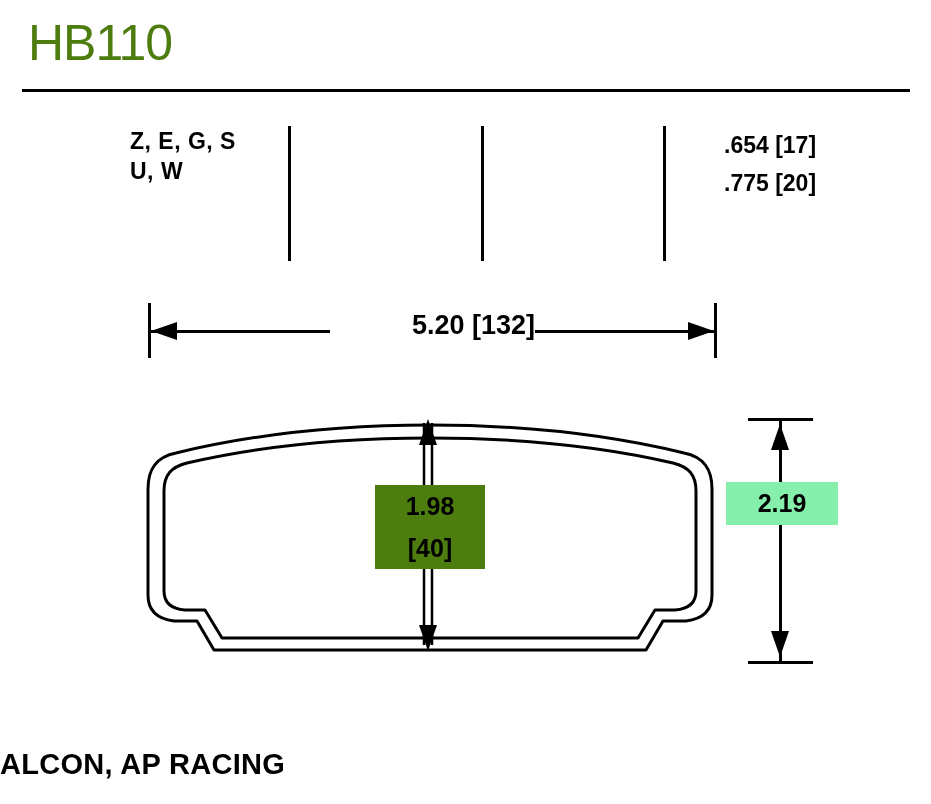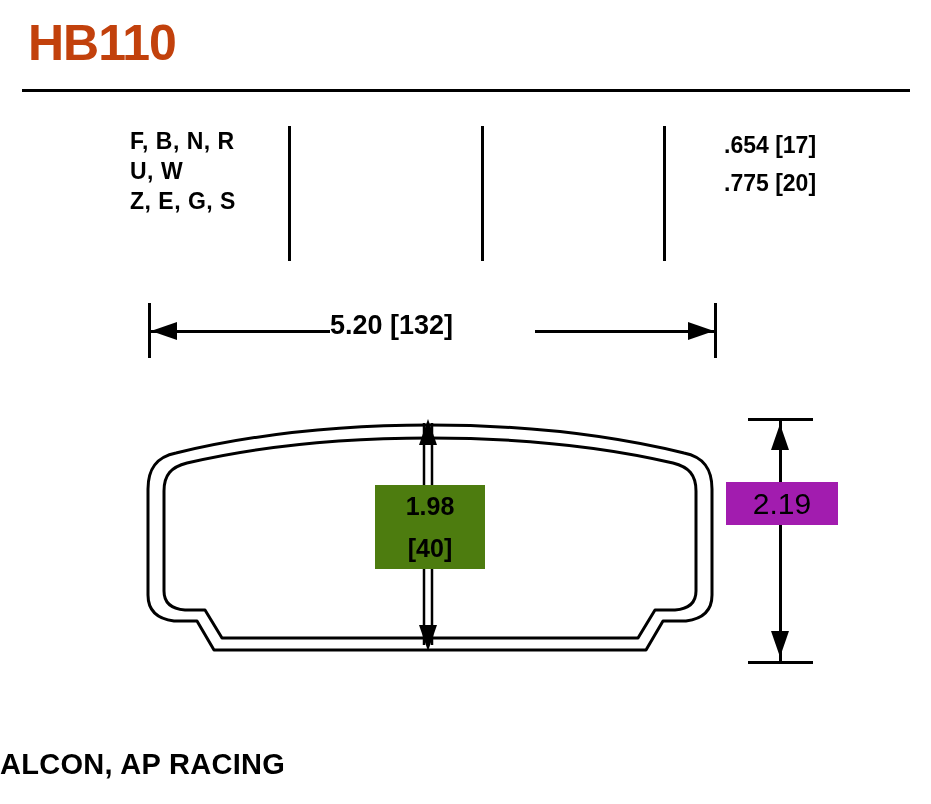--- a/index.html
+++ b/index.html
@@ -18,23 +18,23 @@
     background: #ffffff;
     overflow: hidden;
   }
 
   
   .part-number {
     position: absolute;
     left: 28px;
     top: 14px;
     font-size: 50px;
-    font-weight: bold;
+    font-weight: normal;
     letter-spacing: -1px;
-    color: #c2410c;
+    color: #4d7c0f;
     font-family: "Liberation Sans", sans-serif;
     text-align: right;
   }
   .header-rule {
     position: absolute;
     left: 22px;
     top: 89px;
     width: 888px;
     height: 3px;
     background: #000000;
@@ -88,21 +88,21 @@
     width: 568px;
     height: 3px;
     background: #000000;
   }
   .dim-h-label {
     position: absolute;
     left: 330px;
     top: 310px;
     width: 205px;
     background: #ffffff;
-    text-align: left;
+    text-align: right;
     font-size: 27px;
     font-weight: bold;
     color: #000000;
   }
   .ext-line {
     position: absolute;
     width: 3px;
     background: #000000;
   }
   .arrow-left, .arrow-right {
@@ -151,24 +151,24 @@
   .dim-v-cap {
     position: absolute;
     height: 3px;
     background: #000000;
   }
   .dim-v-label {
     position: absolute;
     left: 726px;
     top: 482px;
     width: 112px;
-    background: #a21caf;
+    background: #86efac;
     text-align: center;
-    font-size: 30px;
-    font-weight: normal;
+    font-size: 25px;
+    font-weight: bold;
     color: #000000;
     line-height: 43px;
   }
 
   
   .pad-dim-label {
     position: absolute;
     left: 375px;
     top: 485px;
     width: 110px;
@@ -195,23 +195,22 @@
 </style>
 </head>
 <body>
 
 <div id="sheet">
 
   <div class="part-number">HB110</div>
   <div class="header-rule"></div>
 
   <div class="codes">
-    <div class="code-line">F, B, N, R</div>
+    <div class="code-line">Z, E, G, S</div>
     <div class="code-line">U, W</div>
-    <div class="code-line">Z, E, G, S</div>
   </div>
 
   <div class="thickness">
     <div class="thk-line">.654 [17]</div>
     <div class="thk-line">.775 [20]</div>
   </div>
 
   <div class="vtick" style="left:288px; top:126px; height:135px;"></div>
   <div class="vtick" style="left:481px; top:126px; height:135px;"></div>
   <div class="vtick" style="left:663px; top:126px; height:135px;"></div>

